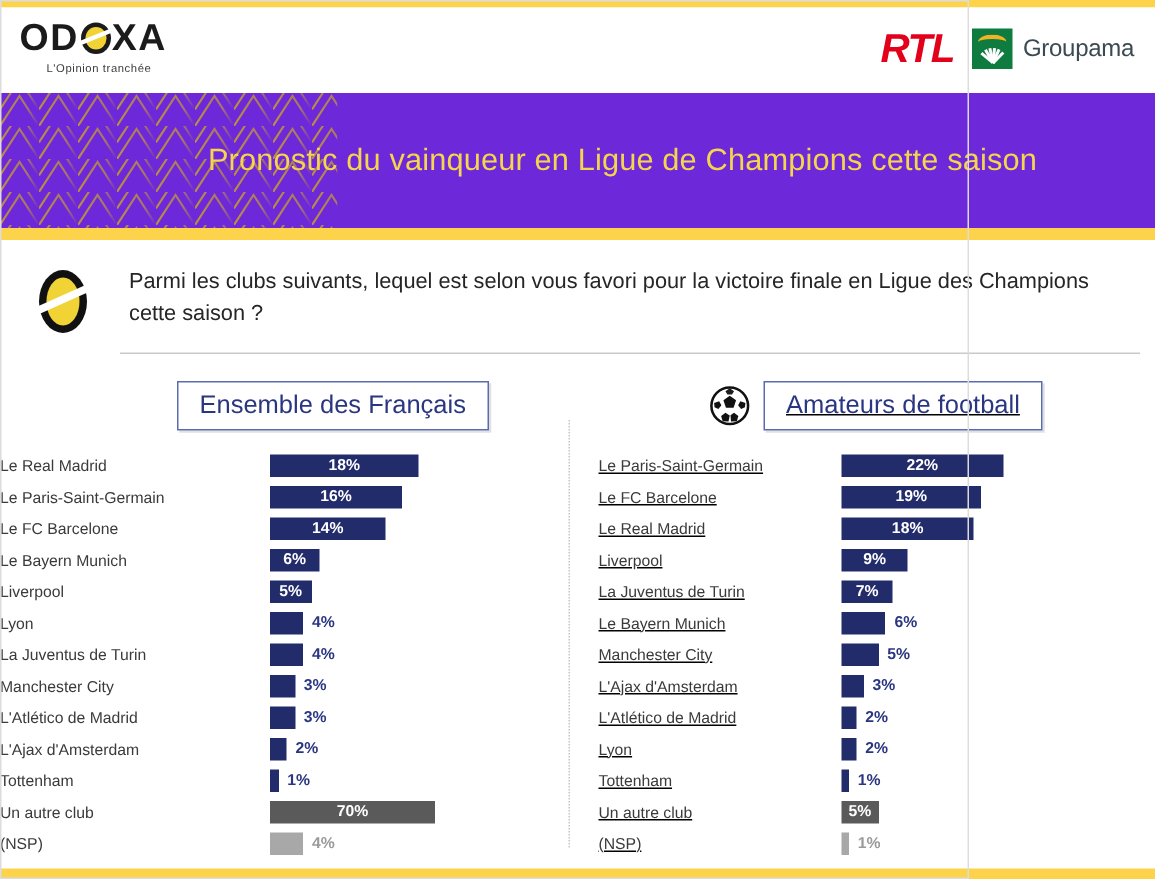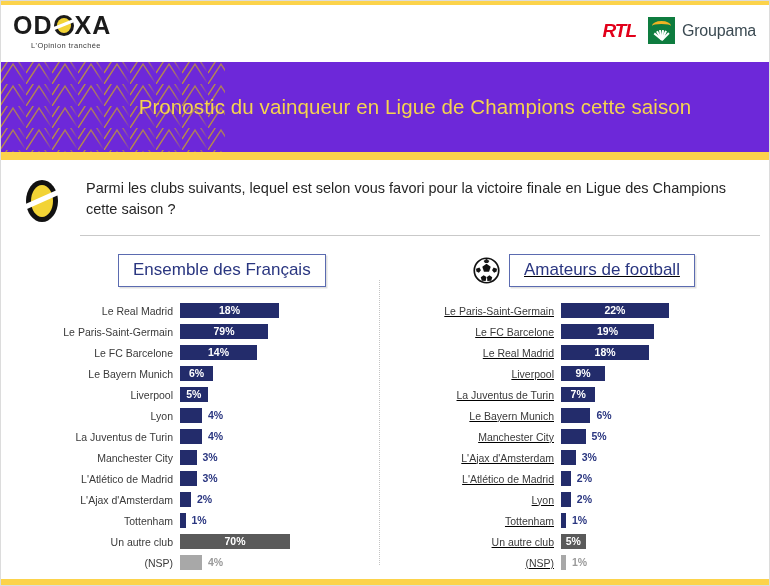--- a/index.html
+++ b/index.html
@@ -2,21 +2,21 @@
 <html><head>
 <meta charset="utf-8">
 <style>
   * { box-sizing: border-box; margin: 0; padding: 0; }
   html, body {
     width: 770px; height: 586px;
     font-family: "Liberation Sans", sans-serif;
     background: #ffffff;
     overflow: hidden;
   }
-  #page { position: relative; width: 770px; height: 586px; background: #fff; }
+  #page { position: relative; width: 646px; height: 586px; background: #fff; }
 
   
   .top-strip {
     position: absolute; left: 0; top: 0; width: 770px; height: 5px;
     background: #FCD34B;
   }
 
   
   .header {
     position: absolute; left: 0; top: 5px; width: 770px; height: 53px;
@@ -50,21 +50,21 @@
   }
   .odoxa-tag {
     font-size: 7.5px; color: #3b3b3b; letter-spacing: 0.4px;
     margin-top: 3px; margin-left: 18px;
   }
   .right-logos {
     position: absolute; right: 14px; top: 12px;
     display: flex; align-items: center; gap: 12px;
   }
   .rtl-logo {
-    font-size: 19px; font-weight: 700; font-style: italic;
+    font-size: 27px; font-weight: 700; font-style: italic;
     color: #E2001A; letter-spacing: -1px;
     font-family: "Liberation Sans", sans-serif;
   }
   .groupama {
     display: flex; align-items: center; gap: 7px;
   }
   .groupama-square {
     width: 27px; height: 27px; background: #0E7C3F;
     position: relative; overflow: hidden;
   }
@@ -153,21 +153,21 @@
   .ball {
     width: 27px; height: 27px; margin-right: 9px; flex: 0 0 auto;
   }
 
   
   .rows { position: relative; margin-top: 10px; }
   .row {
     display: flex; align-items: center; height: 21px;
   }
   .row-label {
-    text-align: right; font-size: 10.5px; color: #3a3a3a;
+    font-size: 10.5px; color: #3a3a3a;
     white-space: nowrap; padding-right: 7px; flex: 0 0 auto;
   }
   .panel-left  .row-label { width: 180px; }
   .panel-right .row-label { width: 162px; }
 
   .bar-wrap { position: relative; flex: 1 1 auto; height: 15px; }
   .bar {
     position: absolute; left: 0; top: 0; height: 15px;
     background: #232C6B;
   }
@@ -281,21 +281,21 @@
           <div class="row-label">Le Real Madrid</div>
           <div class="bar-wrap">
             <div class="bar" style="width: 99px;"></div>
             <div class="val-in" style="left: 0px; width: 99px;">18%</div>
           </div>
         </div>
         <div class="row">
           <div class="row-label">Le Paris-Saint-Germain</div>
           <div class="bar-wrap">
             <div class="bar" style="width: 88px;"></div>
-            <div class="val-in" style="left: 0px; width: 88px;">79%</div>
+            <div class="val-in" style="left: 0px; width: 88px;">16%</div>
           </div>
         </div>
         <div class="row">
           <div class="row-label">Le FC Barcelone</div>
           <div class="bar-wrap">
             <div class="bar" style="width: 77px;"></div>
             <div class="val-in" style="left: 0px; width: 77px;">14%</div>
           </div>
         </div>
         <div class="row">

